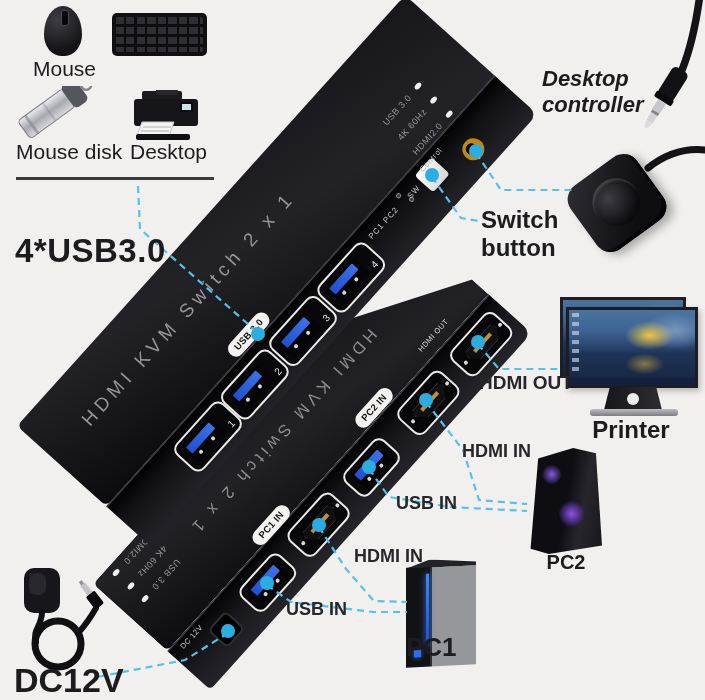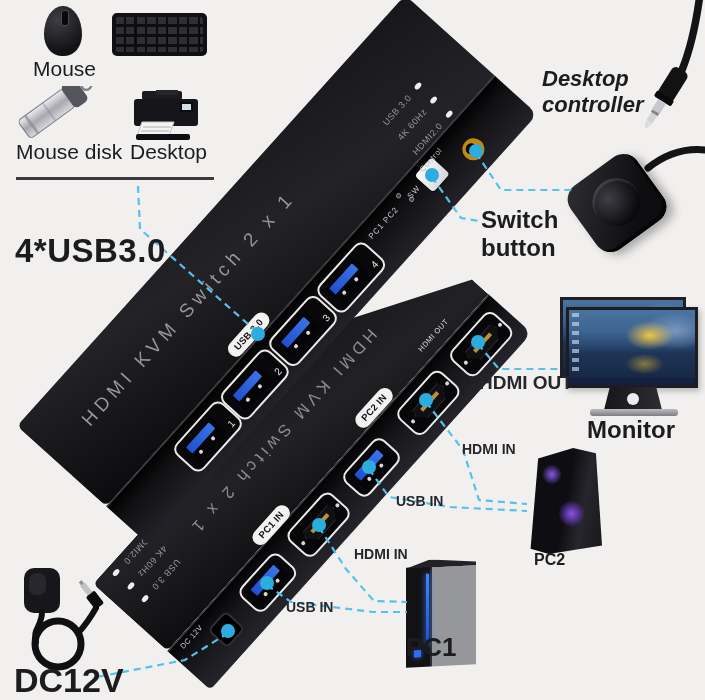--- a/index.html
+++ b/index.html
@@ -8,21 +8,21 @@
     position:relative; width:705px; height:700px; overflow:hidden;
     background:#f1f0ef; font-family:"Liberation Sans", sans-serif;
   }
   .abs { position:absolute; }
 
   
   .lbl { position:absolute; color:#1c1c1e; z-index:40; white-space:nowrap; }
   .lbl.reg  { font-size:21px; font-weight:400; }
   .lbl.bold { font-weight:700; }
   .lbl.wrap { white-space:normal; line-height:1.18; }
-  .lbl.port { font-size:14px; font-weight:600; color:#27272b; }
+  .lbl.port { font-size:18px; font-weight:600; color:#27272b; }
 
   
   .divider { position:absolute; left:16px; top:177px; width:198px; height:2.5px; background:#3a3a3c; }
 
   
   .mouse-ic { left:44px; top:6px; width:38px; height:50px;
     border-radius:50% 50% 46% 46% / 58% 58% 44% 44%;
     background:radial-gradient(circle at 35% 28%, #3d3d44, #131316 72%); }
   .mouse-ic::after { content:""; position:absolute; left:45%; top:7%; width:6px; height:14px;
     background:#08080a; border:1px solid #4a4a52; border-radius:3px; }
@@ -356,18 +356,18 @@
     </g>
   </svg>
 
   <div class="lbl bold wrap" style="left:542px; top:66px; width:122px; font-size:22px;font-style:italic;">Desktop controller</div>
   <div class="lbl bold wrap" style="left:481px; top:206px; width:90px; font-size:24px;">Switch button</div>
   <div class="lbl port" style="left:479px; top:372px; font-size:19px;">HDMI OUT</div>
   <div class="lbl port" style="left:462px; top:441px;">HDMI IN</div>
   <div class="lbl port" style="left:396px; top:493px;">USB IN</div>
   <div class="lbl port" style="left:354px; top:546px;">HDMI IN</div>
   <div class="lbl port" style="left:286px; top:599px;">USB IN</div>
-  <div class="lbl bold" style="left:566px; top:416px; width:130px; text-align:center; font-size:24px;">Monitor</div>
-  <div class="lbl bold" style="left:534px; top:551px; width:64px; font-size:16px;">PC2</div>
+  <div class="lbl bold" style="left:566px; top:416px; width:130px; text-align:center; font-size:24px;">Printer</div>
+  <div class="lbl bold" style="left:534px; top:551px; width:64px; text-align:center; font-size:20px;">PC2</div>
   <div class="lbl bold" style="left:406px; top:632px; width:70px; font-size:26px;">PC1</div>
   <div class="lbl bold" style="left:14px; top:661px; font-size:34px;">DC12V</div>
 
 </div>
 
 </body></html>

